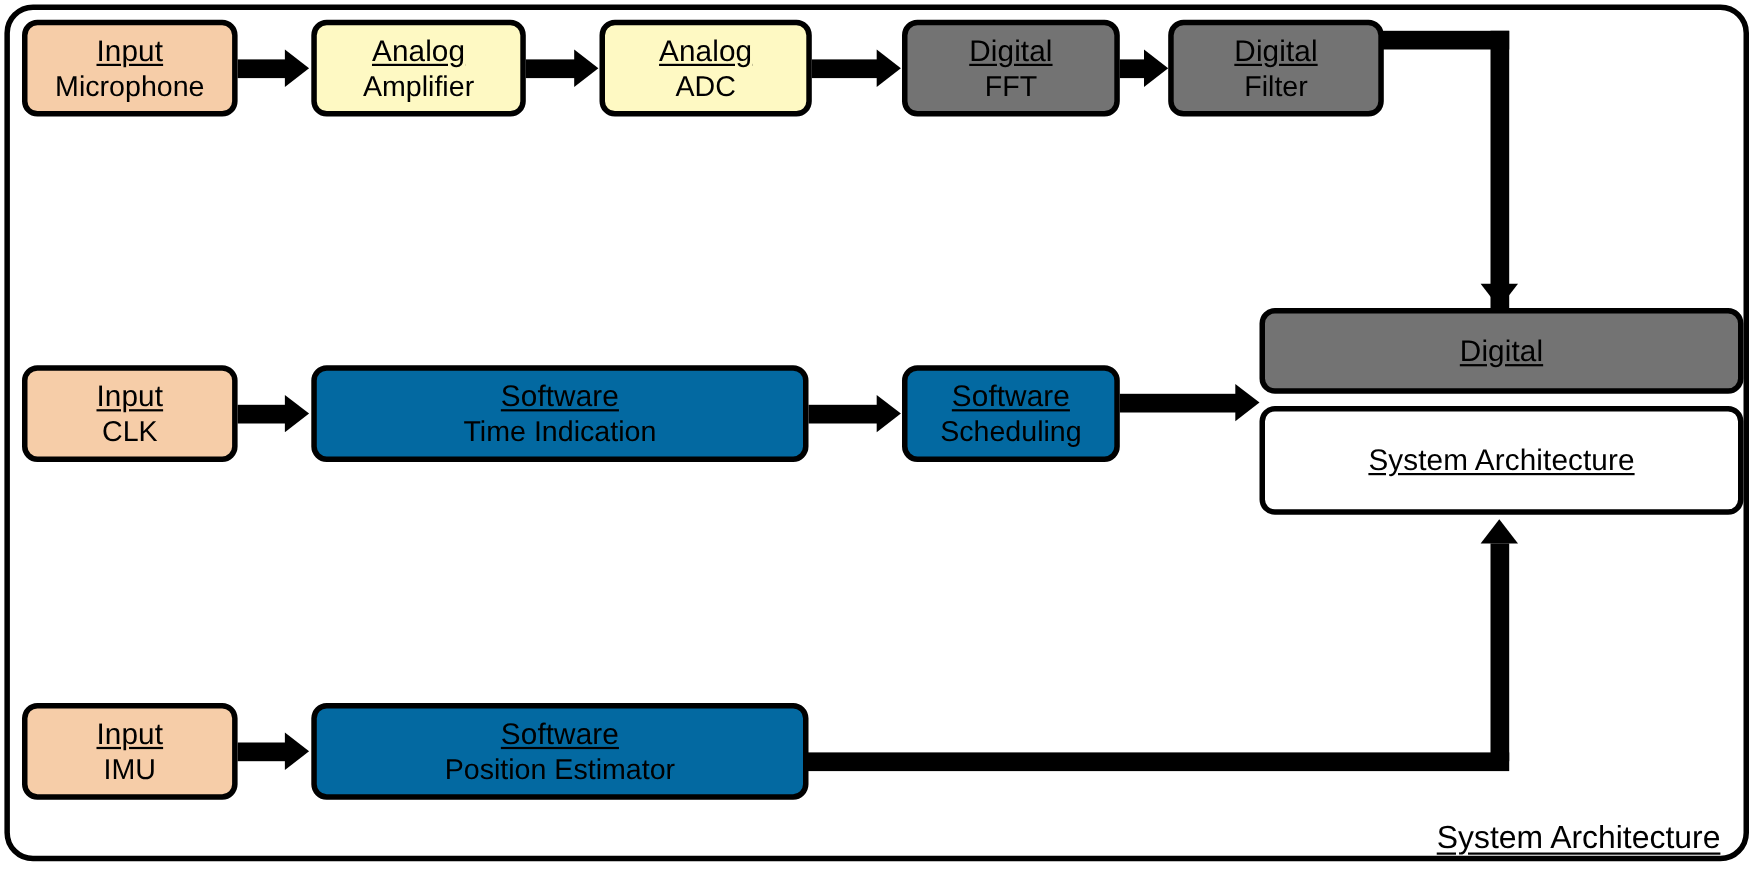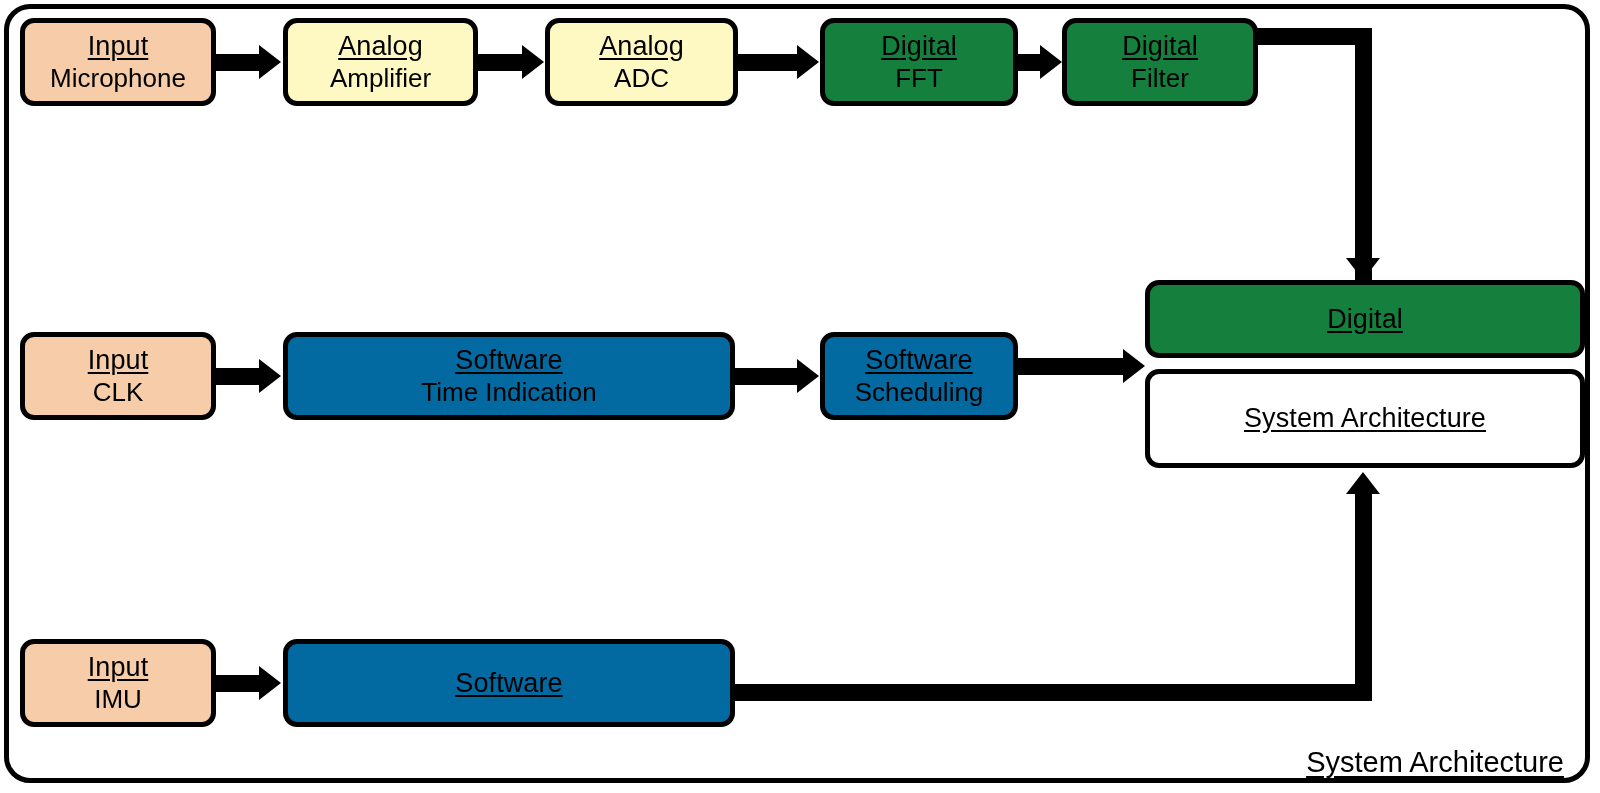--- a/index.html
+++ b/index.html
@@ -52,21 +52,21 @@
     letter-spacing: .1px;
     white-space: nowrap;
   }
   .block .b-sub {
     font-size: 26px;
     margin-top: 4px;
     white-space: nowrap;
   }
   .fill-peach  { background: #f6cda8; }
   .fill-yellow { background: #fef9c3; }
-  .fill-green  { background: #15803d; }
+  .fill-green  { background: #737373; }
   .fill-blue   { background: #0369a1; }
   .fill-white  { background: #ffffff; }
 
   
   .h-shaft {
     position: absolute;
     background: #000000;
     height: 17px;
     z-index: 4;
   }
@@ -196,20 +196,21 @@
   <div class="block fill-peach" style="left:20px; top:639px; width:196px; height:88px;">
     <span class="b-title">Input</span>
     <span class="b-sub">IMU</span>
   </div>
 
   <div class="h-shaft" style="left:216px; top:675px; width:45px;"></div>
   <div class="arrow-right" style="left:259px; top:666px;"></div>
 
   <div class="block fill-blue" style="left:283px; top:639px; width:452px; height:88px;">
     <span class="b-title">Software</span>
+    <span class="b-sub">Position Estimator</span>
   </div>
 
   <div class="h-shaft" style="left:730px; top:684px; width:642px;"></div>
   <div class="v-shaft" style="left:1355px; top:494px; height:198px;"></div>
   <div class="arrow-up" style="left:1346px; top:472px;"></div>
 
   <div id="diagram-caption">System Architecture</div>
 
 </div>
 

